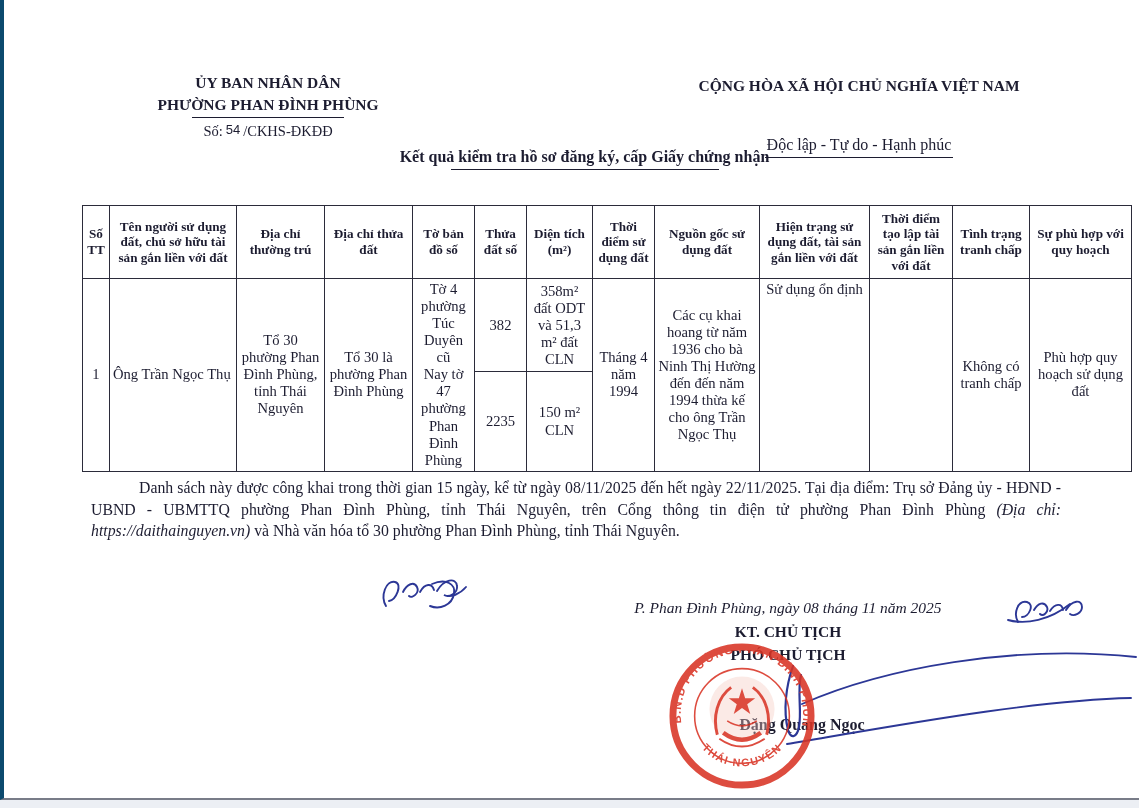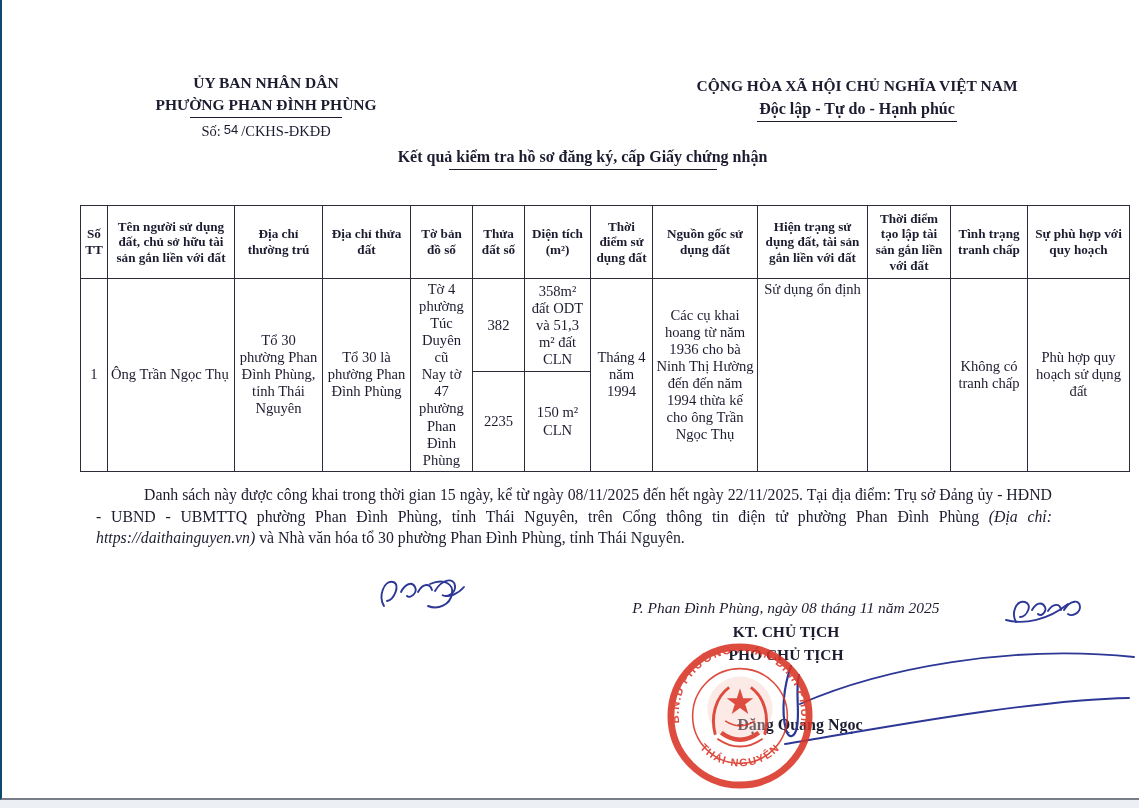--- a/index.html
+++ b/index.html
@@ -3,52 +3,52 @@
 <meta charset="utf-8">
 <style>
   html,body{margin:0;padding:0;}
   body{
     width:1139px;height:808px;background:#eceff4;
     font-family:"Liberation Serif","DejaVu Serif",serif;
     color:#1c1c30;position:relative;overflow:hidden;
   }
   .page{
     position:absolute;left:0;top:0;width:1139px;height:800px;background:#ffffff;
-    border-left:2px solid #0c4a6e;border-bottom:2px solid #787c88;box-sizing:border-box;
+    border-left:4px solid #0c4a6e;border-bottom:2px solid #787c88;box-sizing:border-box;
   }
   
   .hdr-left{position:absolute;left:84px;top:72px;width:360px;text-align:center;line-height:22px;}
   .hdr-left .l1{font-weight:bold;font-size:15.5px;}
   .hdr-left .l2{font-weight:bold;font-size:15.5px;}
   .org-underline{width:152px;border-top:1.6px solid #1c1c30;margin:1px auto 2px;}
   .so-line{font-size:14.5px;}
   .so-num{font-family:"Liberation Sans","DejaVu Sans",sans-serif;font-size:13px;position:relative;top:-2px;padding:0 3px;}
   .hdr-right{position:absolute;left:610px;top:74px;width:490px;text-align:center;line-height:23px;}
   .hdr-right .l1{font-weight:bold;font-size:15.5px;}
-  .hdr-right .l2{font-weight:bold;font-size:16px;display:inline-block;border-bottom:1.7px solid #1c1c30;padding:0 2px 1px;}
+  .hdr-right .l2{font-weight:normal;font-size:16px;display:inline-block;border-bottom:1.7px solid #1c1c30;padding:0 2px 1px;margin-top:36px;}
   
   .title-block{position:absolute;left:88px;top:146px;width:985px;text-align:center;line-height:21px;}
   .title-block .t1{font-weight:bold;font-size:16px;}
   .title-block .t2{font-weight:bold;font-size:16px;}
   .title-underline{width:268px;border-top:1.6px solid #1c1c30;margin:2px auto 0;}
   
   table.doc{
     position:absolute;left:78px;top:205px;border-collapse:collapse;table-layout:fixed;width:1049px;
   }
   table.doc th,table.doc td{
     border:1.5px solid #2b2b3a;text-align:center;vertical-align:middle;
     padding:2px 3px;overflow:hidden;box-sizing:border-box;
   }
   table.doc th{font-weight:bold;font-size:13.2px;line-height:1.18;height:73px;}
   table.doc td{font-size:14.6px;line-height:1.17;}
   tr.sub1 td{height:90px;}
   tr.sub2 td{height:96px;}
   
   .body-text{position:absolute;left:78px;top:468px;width:988px;font-size:15.8px;line-height:21.6px;text-align:justify;}
-  .body-text p{margin:16px;text-indent:48px;}
+  .body-text p{margin:9px;text-indent:48px;}
   
   .sig-block{position:absolute;left:544px;top:596px;width:480px;text-align:center;line-height:23.5px;}
   .sig-date{font-style:italic;font-size:15.5px;}
   .sig-kt{font-weight:bold;font-size:15.5px;}
   .sig-pos{font-weight:bold;font-size:15.5px;}
   .signer-name{position:absolute;left:663px;top:716px;width:270px;text-align:center;font-weight:bold;font-size:16px;}
   
   .stamp-svg{position:absolute;left:664px;top:642px;width:148px;height:148px;opacity:.88;}
   .sig-overlay{position:absolute;left:0;top:0;width:1139px;height:808px;pointer-events:none;}
 </style>

